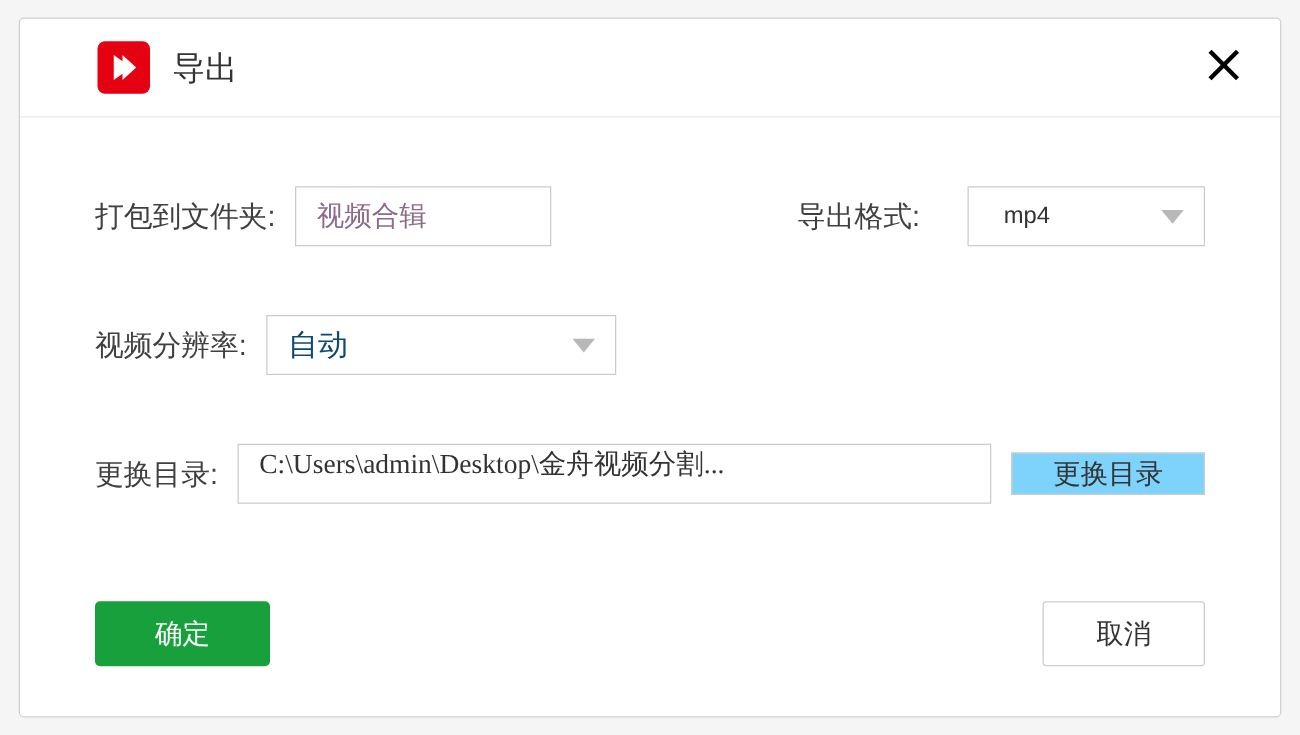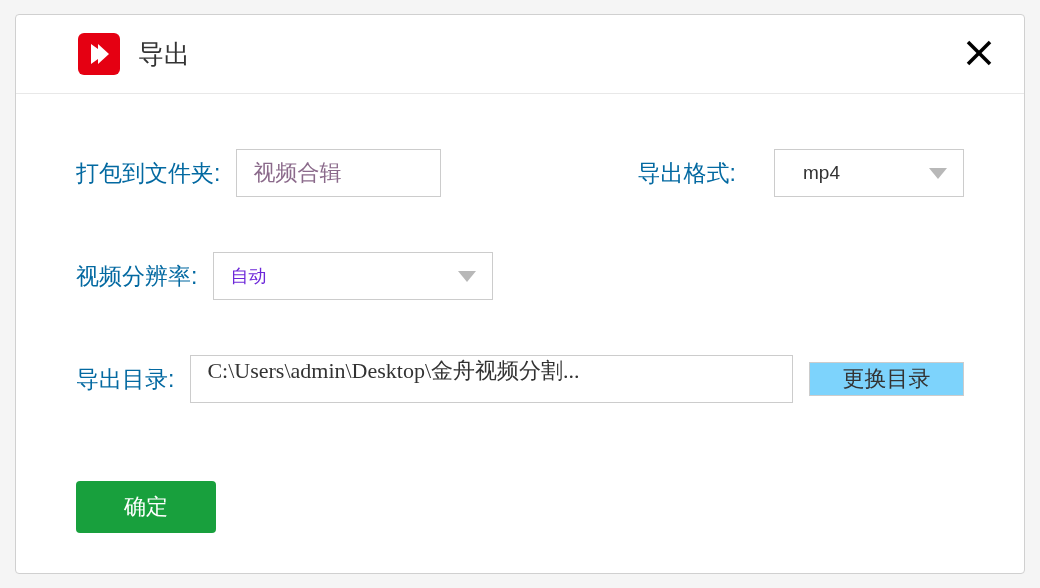--- a/index.html
+++ b/index.html
@@ -63,21 +63,21 @@
       flex: 1;
       padding: 55px 60px 30px 60px;
     }
     .row {
       display: flex;
       align-items: center;
       margin-bottom: 55px;
     }
     .label {
       font-size: 23px;
-      color: #0369a1;
+      color: #404040;
       margin-right: 16px;
     }
     .text-input {
       height: 48px;
       border: 1px solid #cccccc;
       padding: 0 16px;
       font-size: 22px;
       outline: none;
       background: #fff;
       font-family: Liberation Serif, serif;
@@ -105,22 +105,22 @@
     }
     .dropdown-format .dd-text {
       font-size: 19px;
       color: #333;
       margin-left: 12px;
     }
     .dropdown-res {
       width: 280px;
     }
     .dd-text {
-      font-size: 18px;
-      color: #6d28d9;
+      font-size: 24px;
+      color: #0c4a6e;
     }
     .chevron {
       width: 0;
       height: 0;
       border-left: 9px solid transparent;
       border-right: 9px solid transparent;
       border-top: 11px solid #b8b8b8;
     }
     .path-input {
       flex: 1;
@@ -202,24 +202,25 @@
 
     <div class="row">
       <span class="label">视频分辨率:</span>
       <div class="dropdown dropdown-res">
         <span class="dd-text">自动</span>
         <span class="chevron"></span>
       </div>
     </div>
 
     <div class="row" style="margin-bottom:0;">
-      <span class="label">导出目录:</span>
+      <span class="label">更换目录:</span>
       <div class="text-input path-input">
         <span>C:\Users\admin\Desktop\金舟视频分割...</span>
       </div>
       <button class="change-dir-btn">更换目录</button>
     </div>
   </div>
 
   <div class="footer">
     <button class="btn-ok">确定</button>
+    <button class="btn-cancel">取消</button>
   </div>
 </div>
 
 </body></html>

